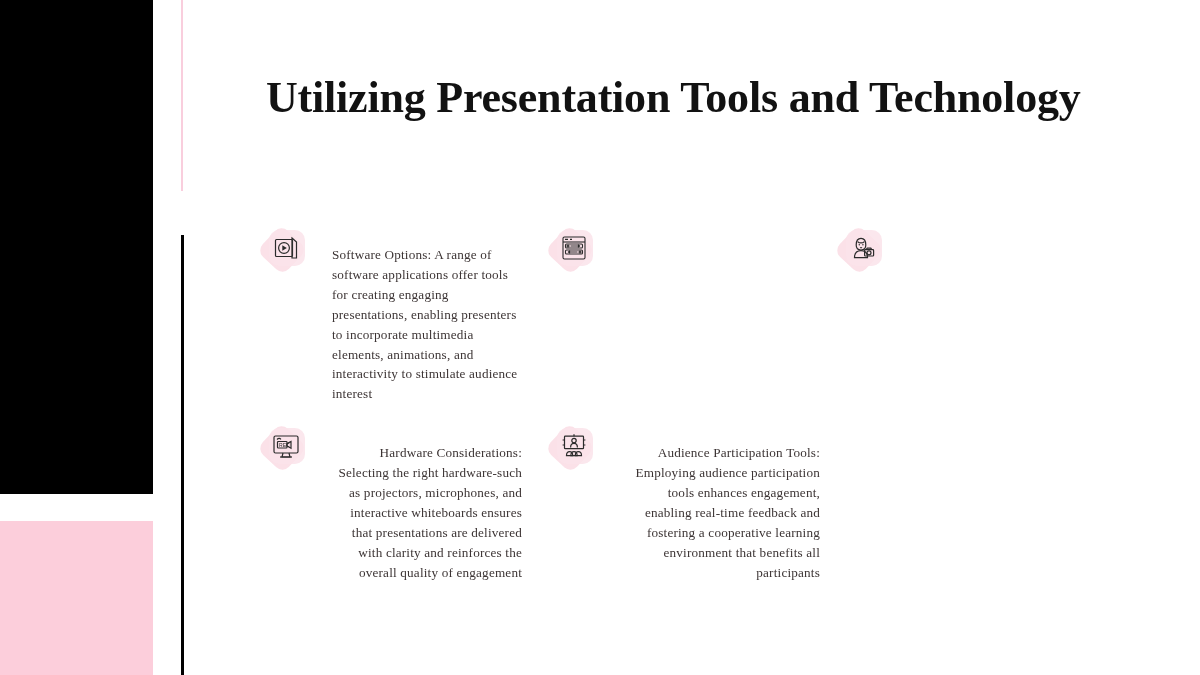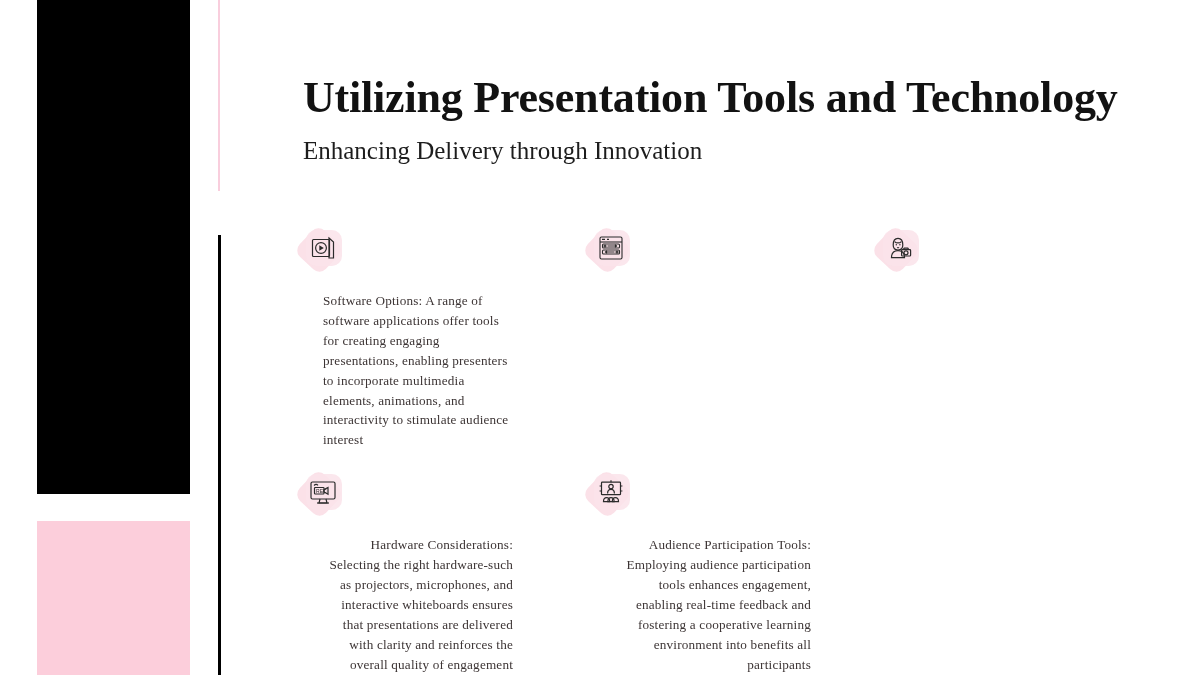--- a/index.html
+++ b/index.html
@@ -10,21 +10,20 @@
   body {
     font-family: "Liberation Serif", "DejaVu Serif", serif;
   }
 
   #slide {
     position: relative;
     width: 1100px;
     height: 675px;
     background: #ffffff;
     overflow: hidden;
-    margin-left: 37px;
   }
 
   
   .deco-black-block {
     position: absolute;
     left: 0;
     top: 0;
     width: 153px;
     height: 494px;
     background: #000000;
@@ -85,21 +84,21 @@
     left: 262px;
     top: 228px;
     width: 660px;
   }
   .block-row {
     display: flex;
     flex-direction: row;
   }
   .block {
     display: flex;
-    flex-direction: column;
+    flex-direction: row;
     align-items: flex-start;
   }
   .block.col-a { width: 288px; }
   .block.col-b { width: 300px; }
   .row-2 { margin-top: 22px; text-align: right; }
 
   .block-text {
     font-size: 13.2px;
     line-height: 19.9px;
     color: #3c3434;
@@ -164,21 +163,20 @@
 <body>
 
 <div id="slide">
 
   <div class="deco-black-block"></div>
   <div class="deco-pink-block"></div>
   <div class="deco-pink-rule"></div>
   <div class="deco-black-rule"></div>
 
   <div class="title">Utilizing Presentation Tools and Technology</div>
-  <div class="subtitle">Enhancing Delivery through Innovation</div>
 
   <div class="blocks">
 
     <div class="block-row">
 
       <div class="block col-a">
         <div class="icon-badge">
           <div class="blob-back"></div>
           <div class="blob-front"></div>
           <div class="glyph">
@@ -246,21 +244,21 @@
               <rect x="6.5" y="6.2" width="19" height="12.5" rx="0.8"></rect>
               <circle cx="16" cy="10.6" r="2.2"></circle>
               <path d="M12.6 17.4 C12.6 14.6 14.2 13.4 16 13.4 C17.8 13.4 19.4 14.6 19.4 17.4"></path>
               <path d="M6.5 10 H4.6 M6.5 15 H4.6 M25.5 10 H27.4 M25.5 15 H27.4"></path>
               <path d="M8.5 25.6 C8.5 22.9 10 21.7 11.6 21.7 C13.2 21.7 14.7 22.9 14.7 25.6 Z"></path>
               <path d="M17.3 25.6 C17.3 22.9 18.8 21.7 20.4 21.7 C22 21.7 23.5 22.9 23.5 25.6 Z"></path>
               <path d="M12.9 25.6 C12.9 22.9 14.4 21.7 16 21.7 C17.6 21.7 19.1 22.9 19.1 25.6 Z"></path>
             </svg>
           </div>
         </div>
-        <div class="block-text">Audience Participation Tools: Employing audience participation tools enhances engagement, enabling real-time feedback and fostering a cooperative learning environment into benefits all participants</div>
+        <div class="block-text">Audience Participation Tools: Employing audience participation tools enhances engagement, enabling real-time feedback and fostering a cooperative learning environment that benefits all participants</div>
       </div>
 
     </div>
 
   </div>
 
   <div class="orphan-icon">
     <div class="icon-badge">
       <div class="blob-back"></div>
       <div class="blob-front"></div>

